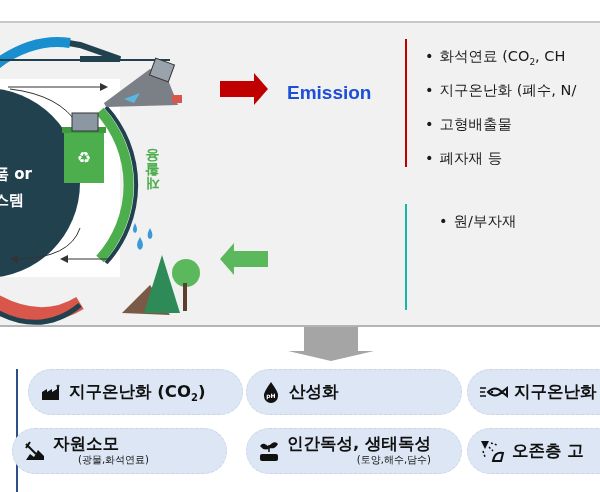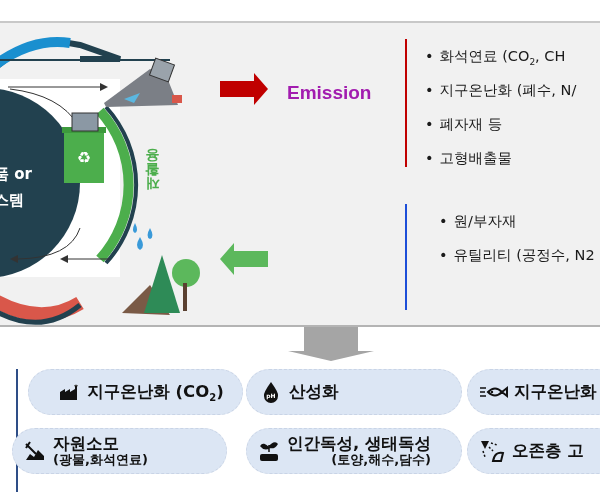--- a/index.html
+++ b/index.html
@@ -17,46 +17,46 @@
     position: absolute; left: -6px; top: 138px; width: 60px;
     color: #ffffff; font-size: 15px; line-height: 26px; font-weight: bold;
   }
   .reuse-label {
     position: absolute; left: 143px; top: 135px; width: 18px;
     color: #4cae4c; font-size: 14px; font-weight: bold;
     writing-mode: vertical-rl; transform: rotate(180deg);
     letter-spacing: 0px;
   }
   .flow-label { position: absolute; font-family: "Liberation Sans", sans-serif; font-weight: bold; font-size: 19px; }
-  .emission-label { left: 287px; top: 59px; color: #a21caf; text-align: center; }
+  .emission-label { left: 287px; top: 59px; color: #1d4ed8; text-align: center; }
   .resource-label { left: 287px; top: 226px; color: #5cb85c; }
 
   .bullet-list {
     position: absolute; left: 405px; padding-left: 18px; list-style: none;
     font-size: 14.5px; color: #1a1a1a;
   }
   .bullet-list li { height: 34px; line-height: 34px; white-space: nowrap; }
   .bullet-list li::before { content: "•"; margin-right: 6px; }
   .emission-list { top: 16px; border-left: 2px solid #c00000; height: 128px; padding-top: 0; }
-  .resource-list { top: 181px; border-left: 2px solid #1d4ed8; height: 106px; padding-left: 32px; }
+  .resource-list { top: 181px; border-left: 2px solid #14b8a6; height: 106px; padding-left: 32px; }
   .bullet-list sub { font-size: 9px; }
 
   .down-arrow { position: absolute; left: 288px; top: 327px; }
 
   .impact-bar {
     position: absolute; left: 16px; top: 369px; width: 2px; height: 123px; background: #2e4e87;
   }
   .pill {
     position: absolute; height: 46px; background: #dce6f4; border-radius: 23px;
     display: flex; align-items: center; color: #111; font-weight: bold;
     border: 1px dashed #c9d4e6;
   }
   .pill .icon { width: 24px; height: 24px; margin-right: 6px; display: inline-flex; align-items: center; justify-content: center; }
   .pill .text-main { font-size: 16.5px; white-space: nowrap; }
-  .pill .text-sub { font-size: 13px; font-weight: bold; display: block; line-height: 14px; }
+  .pill .text-sub { font-size: 10px; font-weight: normal; display: block; line-height: 14px; margin-left: 25px; }
   .pill .stack { display: flex; flex-direction: column; line-height: 18px; }
   .pill sub { font-size: 10px; }
 </style>
 </head>
 <body>
 
 <div class="top-panel">
   <svg class="cycle-svg" width="600" height="306" viewBox="0 0 600 306">
 
     <path d="M -10 50 Q 30 10 80 22 L 120 36 L 80 36" fill="none" stroke="#22414f" stroke-width="6"></path>
@@ -109,37 +109,36 @@
     <div>품 or</div>
     <div>스템</div>
   </div>
   <div class="reuse-label">재활용</div>
 
   <div class="flow-label emission-label">Emission</div>
 
   <ul class="bullet-list emission-list">
     <li><span>화석연료 (CO</span><sub>2</sub><span>, CH</span></li>
     <li><span>지구온난화 (폐수, N/</span></li>
+    <li><span>고형배출물</span></li>
     <li><span>폐자재 등</span></li>
-    <li><span>고형배출물</span></li>
   </ul>
 
   <ul class="bullet-list resource-list">
     <li><span>원/부자재</span></li>
-    <li><span>유틸리티 (공정수, N2</span></li>
   </ul>
 </div>
 
 <svg class="down-arrow" width="86" height="34" viewBox="0 0 86 34">
   <polygon points="16,0 70,0 70,24 86,24 43,34 0,24 16,24" fill="#a5a5a5"></polygon>
 </svg>
 
 <div class="impact-bar"></div>
 
-<div class="pill" style="left:28px; top:369px; width:215px; padding-left:10px;justify-content:center;">
+<div class="pill" style="left:28px; top:369px; width:215px; padding-left:10px;">
   <span class="icon">
     <svg width="20" height="18" viewBox="0 0 20 18">
         <path d="M1 17 V9 L6 6 V9 L11 6 V9 L16 6 V2 H18 V17 Z" fill="#111"></path>
         <path d="M15 3 q2 -2 4 0" stroke="#555" fill="none"></path>
       </svg>
   </span>
   <span class="text-main"><span>지구온난화 (CO</span><sub>2</sub><span>)</span></span>
 </div>
 
 <div class="pill" style="left:246px; top:369px; width:216px; padding-left:12px;">

